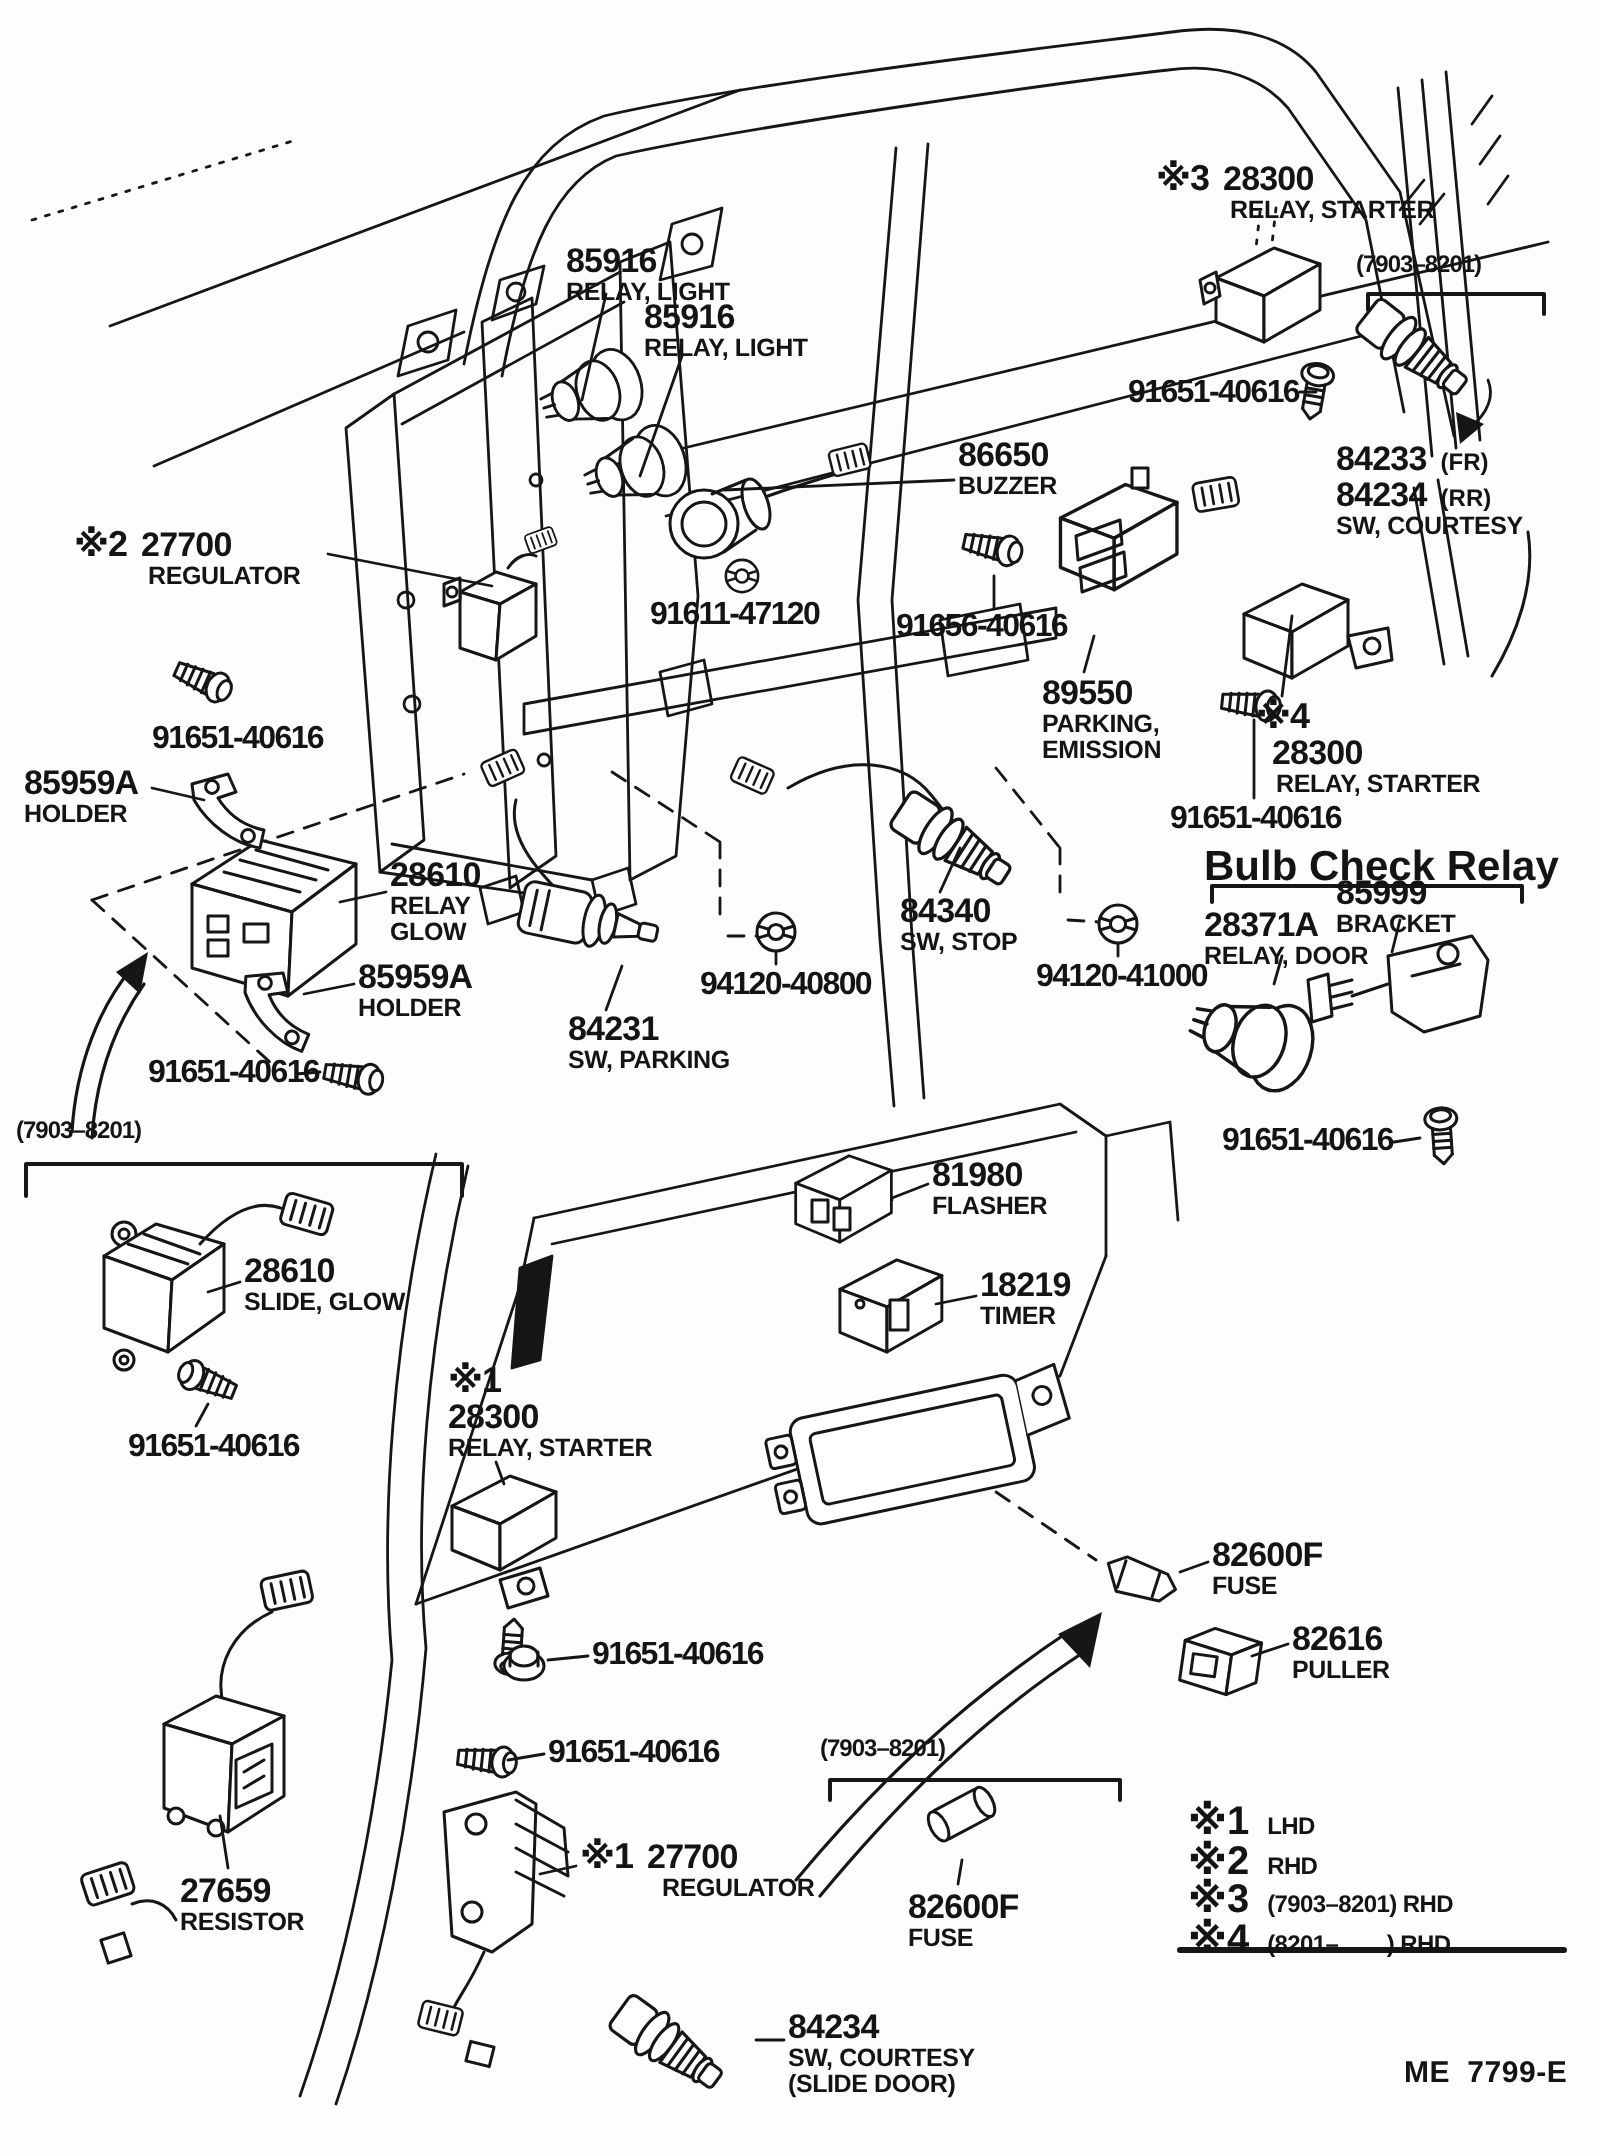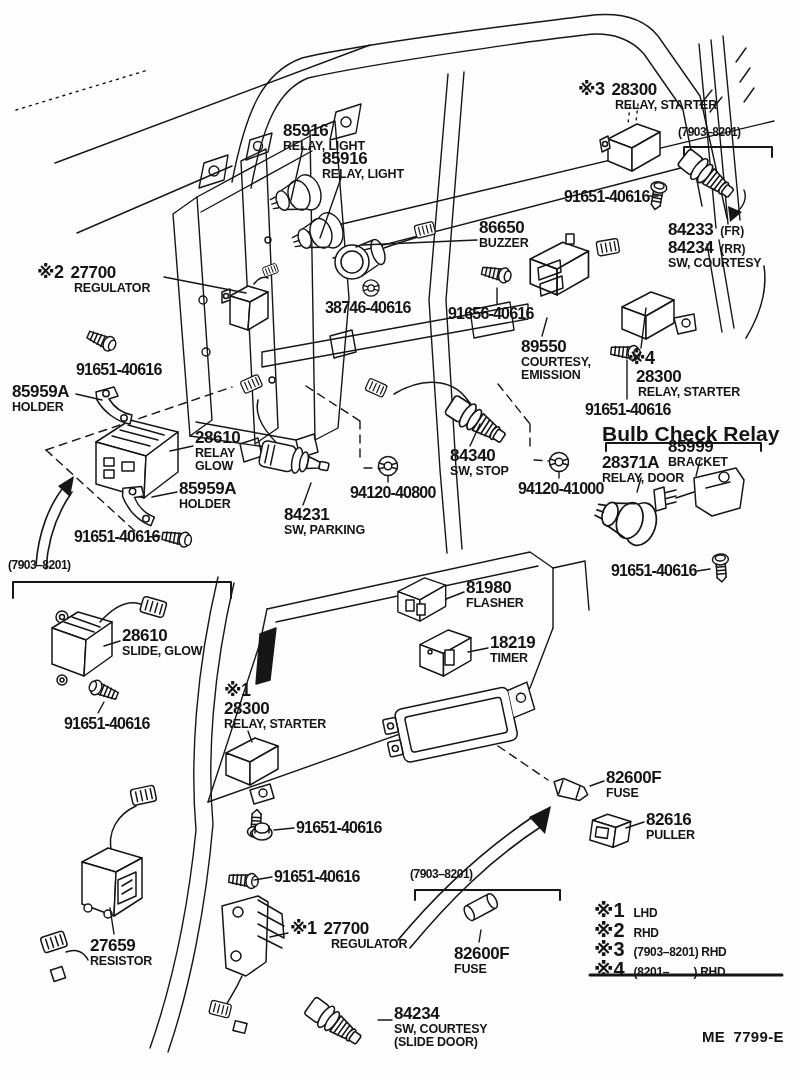--- a/index.html
+++ b/index.html
@@ -447,26 +447,26 @@
     <span class="part">27700</span>
   </div>
   <div class="desc ind36">REGULATOR</div>
 </div>
 
 <div class="co" style="left:479px;top:219px">
   <div class="part">86650</div>
   <div class="desc">BUZZER</div>
 </div>
 
-<div class="co num" style="left:325px;top:300px">38746-40616</div>
+<div class="co num" style="left:325px;top:300px">91611-47120</div>
 <div class="co num" style="left:448px;top:306px">91656-40616</div>
 
 <div class="co" style="left:521px;top:338px">
   <div class="part">89550</div>
-  <div class="desc">COURTESY,</div>
+  <div class="desc">PARKING,</div>
   <div class="desc">EMISSION</div>
 </div>
 
 <div class="co" style="left:628px;top:349px">
   <div class="mark">※4</div>
   <div class="part ind8">28300</div>
   <div class="desc ind10">RELAY, STARTER</div>
 </div>
 
 <div class="co num" style="left:76px;top:362px">91651-40616</div>

